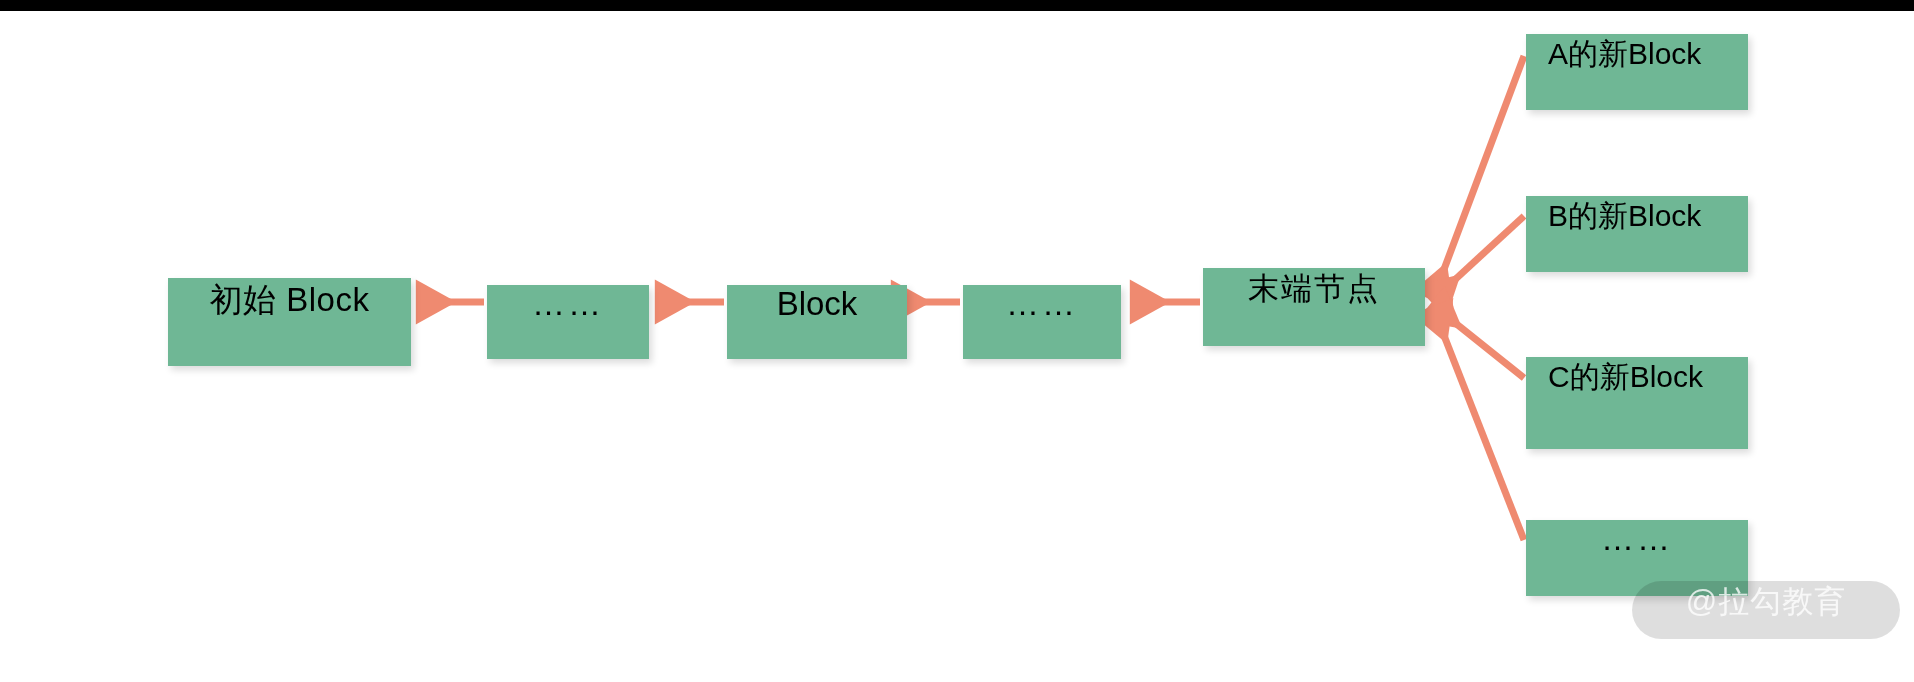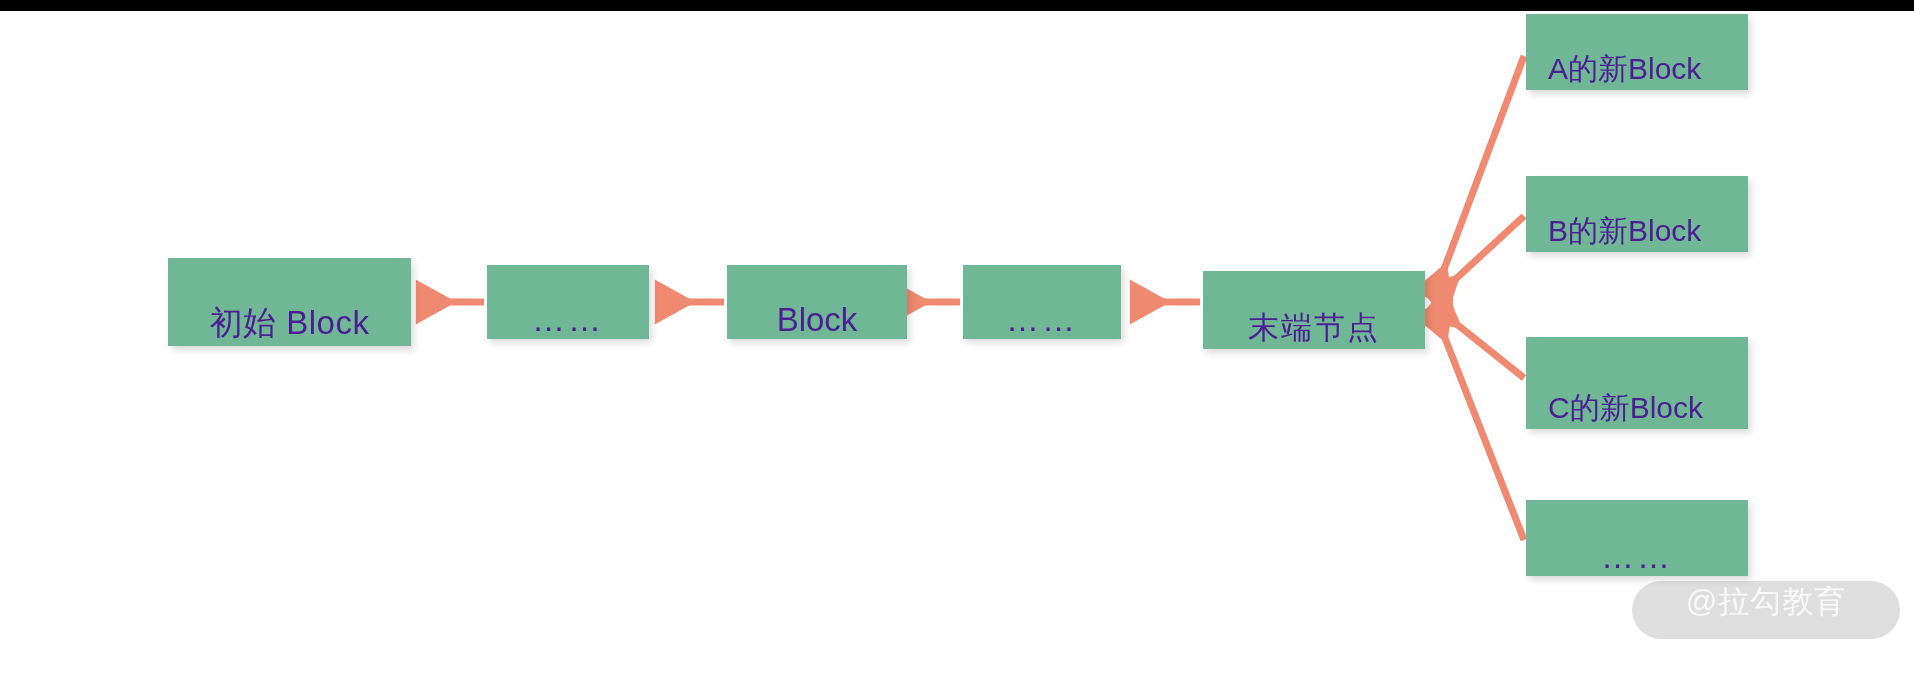--- a/index.html
+++ b/index.html
@@ -37,24 +37,25 @@
     left: 0;
     top: 0;
     width: 1914px;
     height: 682px;
   }
 
   .node {
     position: absolute;
     box-sizing: border-box;
     background: #6FB795;
-    color: #4c1d95;
+    color: #000000;
     display: flex;
-    align-items: flex-end;
+    align-items: flex-start;
     box-shadow: 3px 4px 7px rgba(0,0,0,0.14);
+    margin-top: 20px;
   }
   .node .node-label {
     display: block;
     width: 100%;
     white-space: nowrap;
   }
 
   
   .node.chain .node-label {
     text-align: center;
@@ -77,21 +78,21 @@
   .t-block     { font-size: 33px; }
   .t-dots      { font-size: 33px; letter-spacing: 3px; }
   .t-terminal  { font-size: 31px; letter-spacing: 2px; }
   .t-branch    { font-size: 30px; }
 
   
   #node-initial  { left: 168px;  top: 258px; width: 243px; height: 88px; }
   #node-dots-1   { left: 487px;  top: 265px; width: 162px; height: 74px; }
   #node-block    { left: 727px;  top: 265px; width: 180px; height: 74px; }
   #node-dots-2   { left: 963px;  top: 265px; width: 158px; height: 74px; }
-  #node-terminal { left: 1203px; top: 271px; width: 222px; height: 78px; }
+  #node-terminal { left: 1203px; top: 248px; width: 222px; height: 78px; }
 
   #node-a        { left: 1526px; top: 14px;  width: 222px; height: 76px; }
   #node-b        { left: 1526px; top: 176px; width: 222px; height: 76px; }
   #node-c        { left: 1526px; top: 337px; width: 222px; height: 92px; }
   #node-d        { left: 1526px; top: 500px; width: 222px; height: 76px; }
 
   
   .watermark {
     position: absolute;
     left: 1632px;

